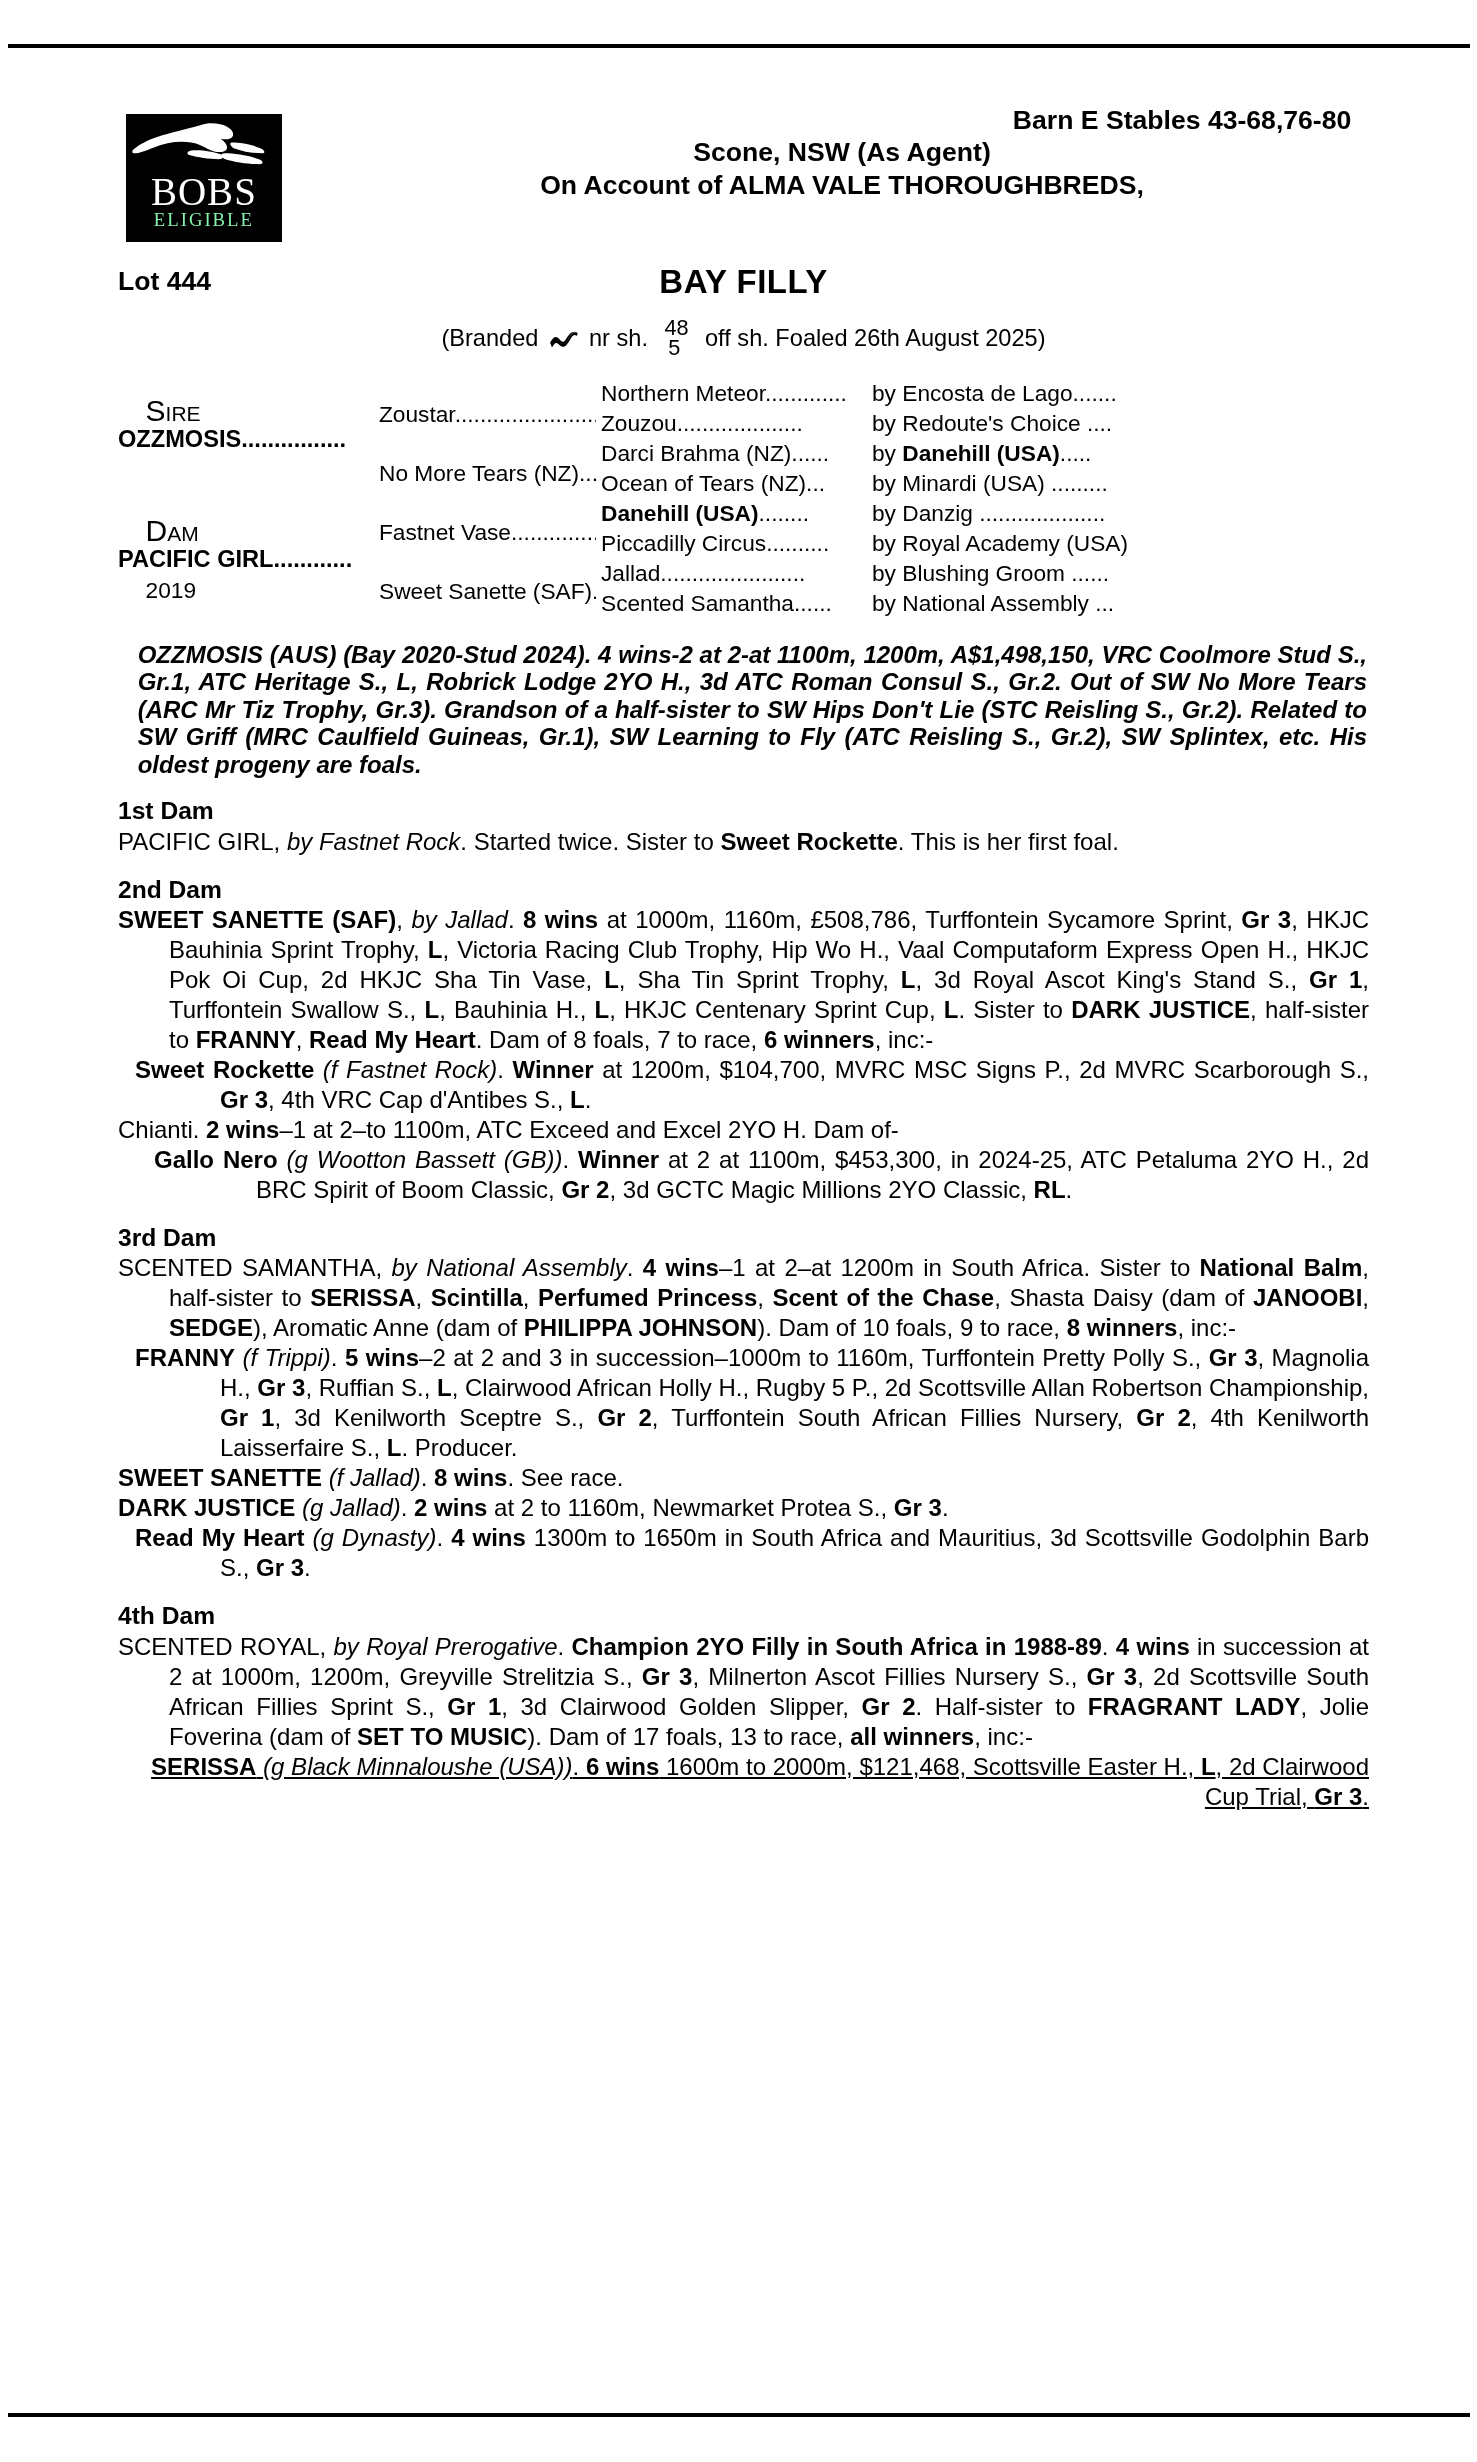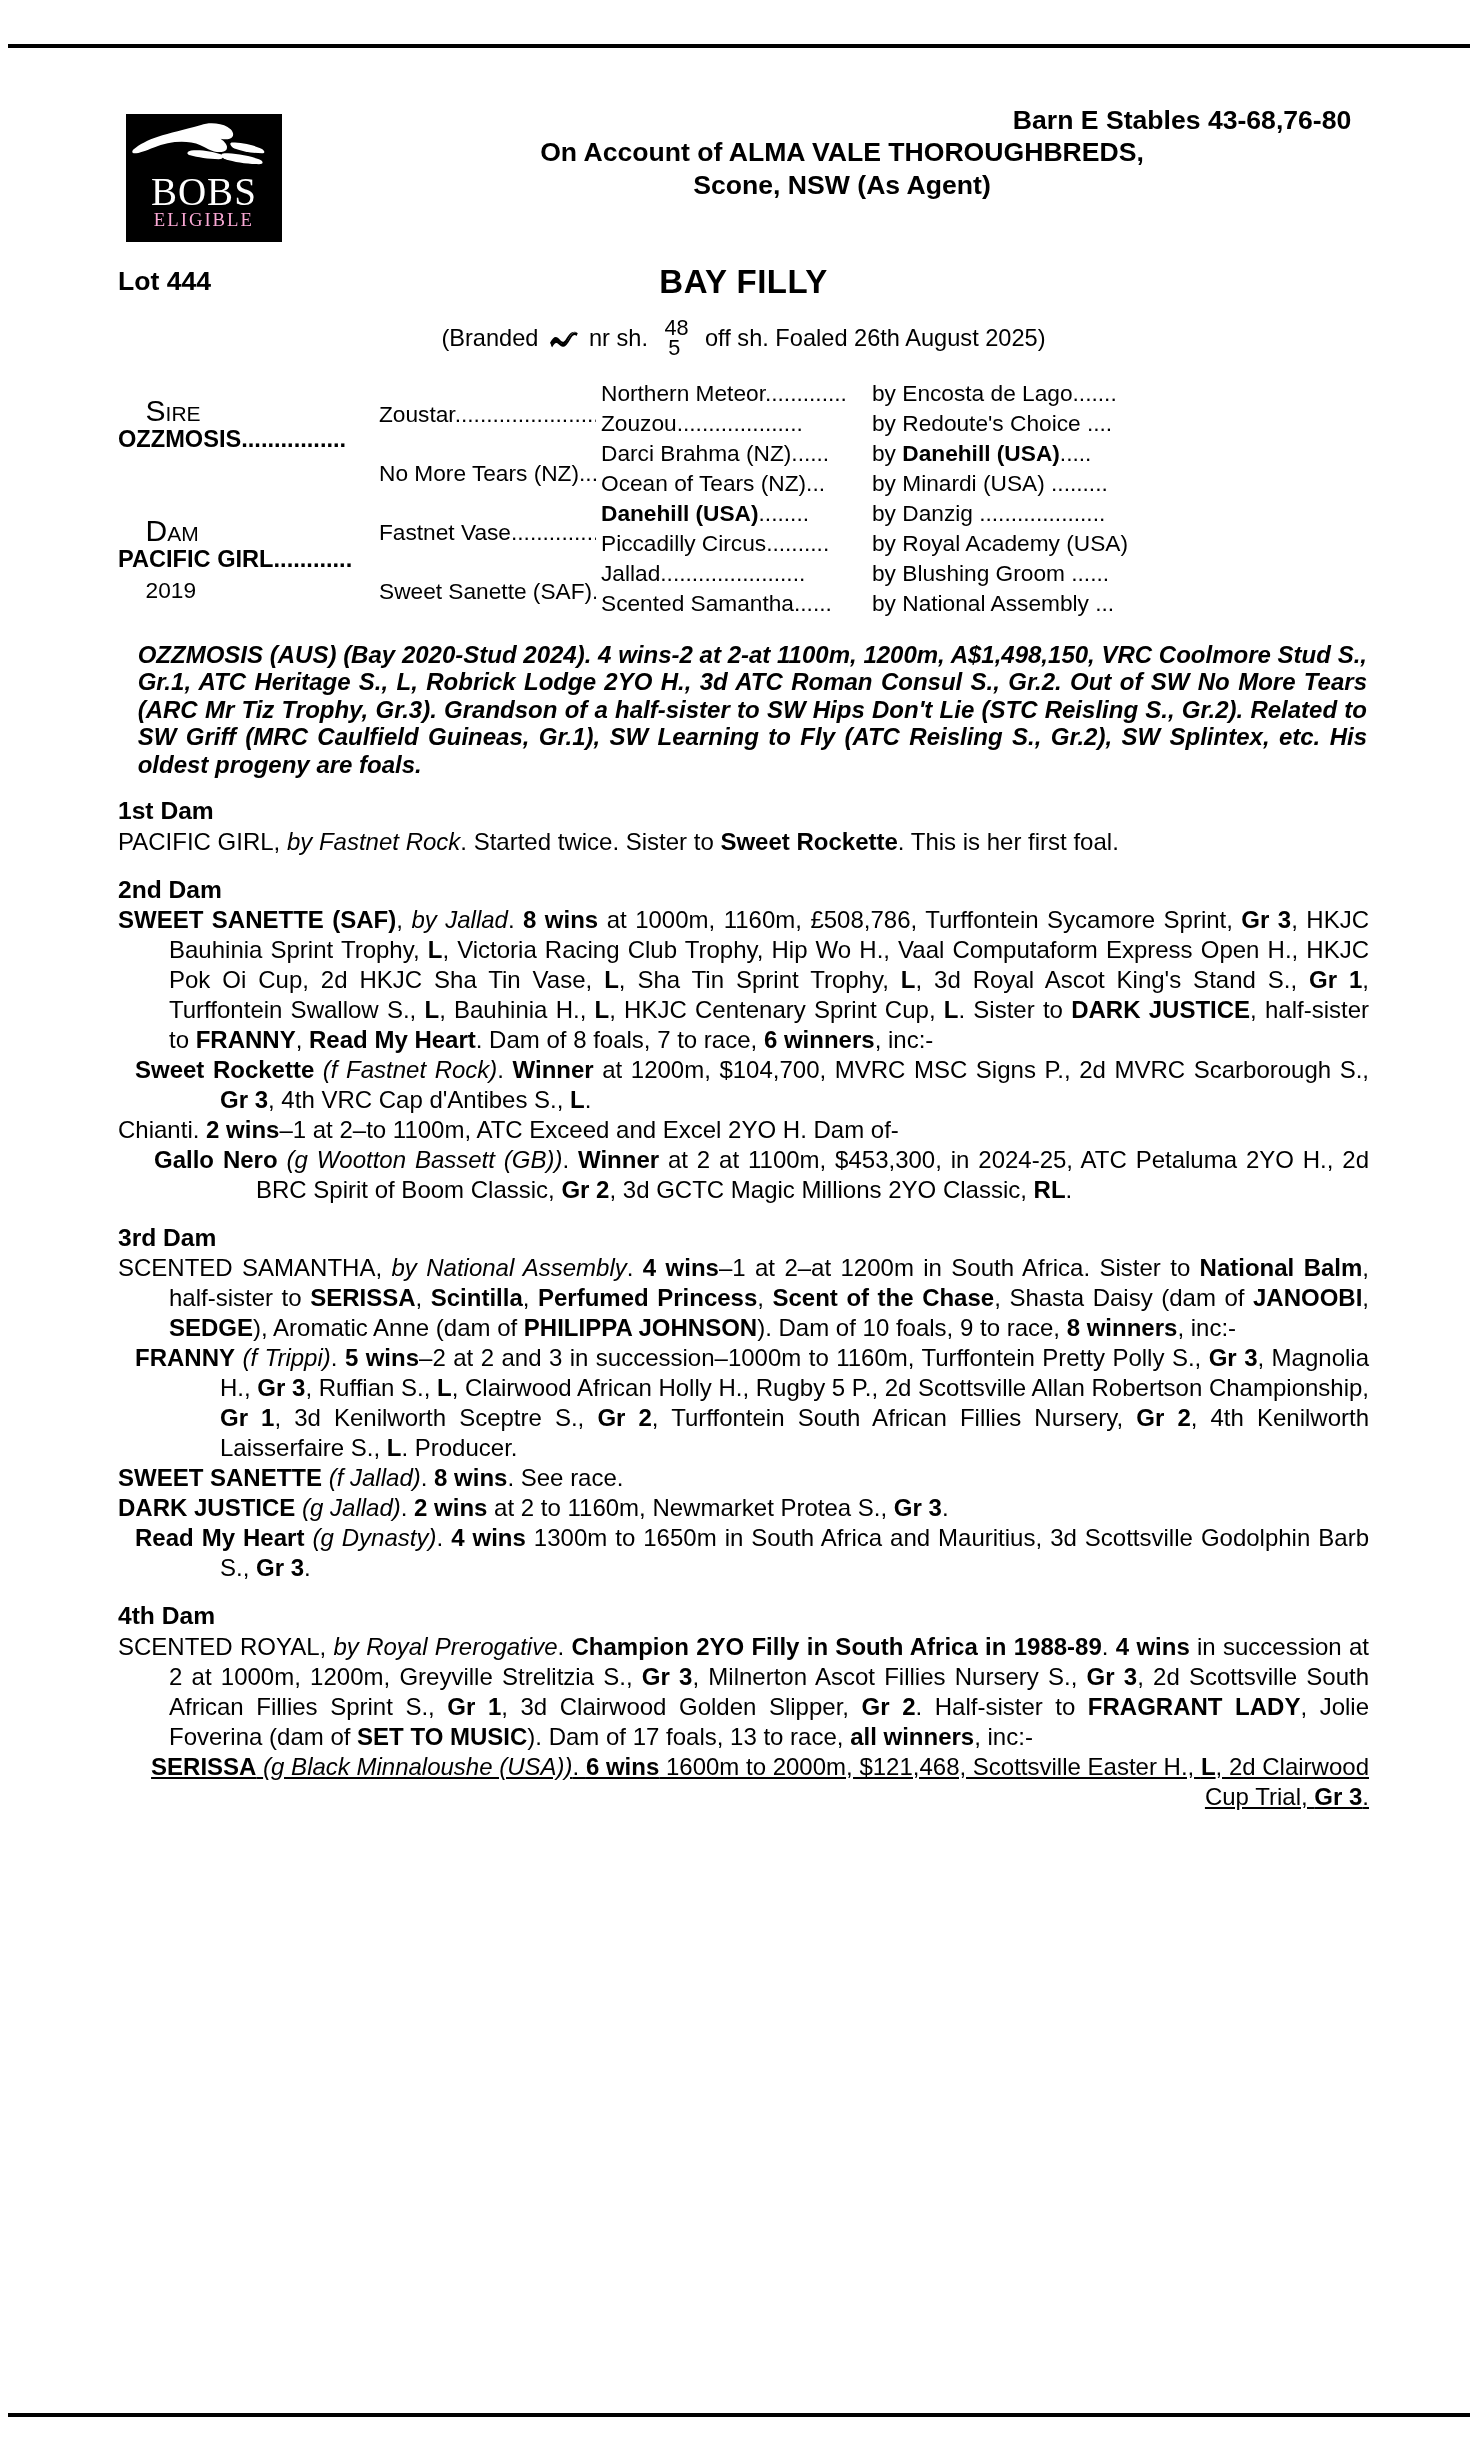--- a/index.html
+++ b/index.html
@@ -66,21 +66,21 @@
     font-family: "Liberation Serif", serif;
     color: #fff;
     font-size: 39px;
     line-height: 37px;
     letter-spacing: 1px;
     font-weight: 400;
     margin-top: 1px;
   }
   .bobs-sub {
     font-family: "Liberation Serif", serif;
-    color: #f9a8d4;
+    color: #86efac;
     font-size: 18.7px;
     line-height: 20.7px;
     letter-spacing: 2px;
     font-weight: 400;
   }
 
   .hdr-lines {
     margin-left: 197px;
     text-align: center;
     padding-top: 9.9px;
@@ -271,22 +271,22 @@
           <path fill="#ffffff" d="M104 22 C112 22 124 24 133 28 C137 30 138 33 134 33 C126 33 114 31 106 28 C102 26 100 22 104 22 Z"></path>
           <path fill="#ffffff" d="M96 33 C106 33 120 35 131 39 C136 41 136 44 131 44 C120 44 106 42 97 39 C92 37 91 33 96 33 Z"></path>
           <path fill="#ffffff" d="M62 30 C72 29 84 31 92 34 C96 36 95 39 90 39 C80 39 68 37 61 35 C57 34 57 31 62 30 Z"></path>
         </svg>
         <span class="bobs-word">BOBS</span>
         <span class="bobs-sub">ELIGIBLE</span>
       </div>
 
       <div class="hdr-lines">
         <div class="barn">Barn E Stables 43-68,76-80</div>
+        <div class="vendor">Scone, NSW (As Agent)</div>
         <div class="vendor">On Account of ALMA VALE THOROUGHBREDS,</div>
-        <div class="vendor">Scone, NSW (As Agent)</div>
       </div>
     </div>
 
     <div class="lot-row">
       <div class="lot-no">Lot 444</div>
       <div class="sex-title">BAY FILLY</div>
     </div>
 
     <div class="brand-line">
       <span>(Branded</span>

